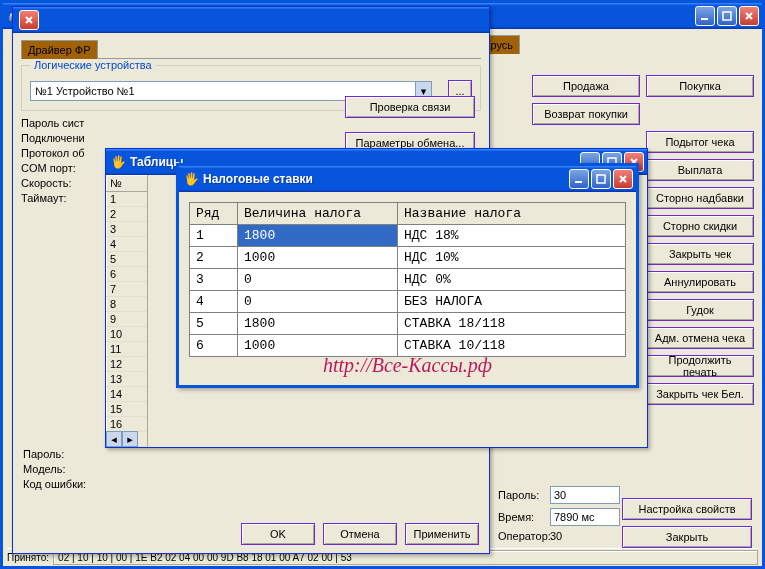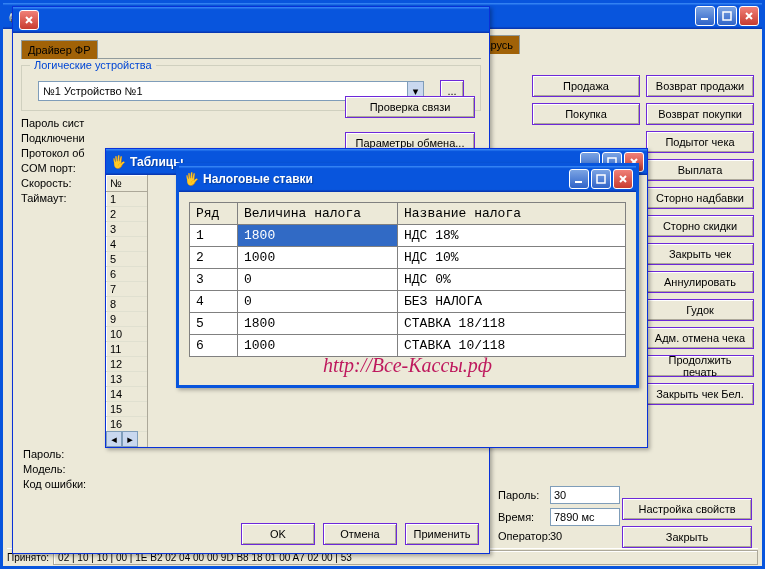--- a/index.html
+++ b/index.html
@@ -85,21 +85,21 @@
     border-bottom: none;
     background: #a16207;
     margin-right: 2px;
     position: relative;
     top: 1px;
   }
 
   .groupbox {
     border: 1px solid #d0d0bf;
     position: relative;
-    padding: 14px 16px 8px;
+    padding: 14px 8px 8px;
     margin-bottom: 6px;
   }
   .groupbox > .legend {
     position: absolute;
     top: -7px; left: 8px;
     background: #ece9d8;
     padding: 0 4px;
     color: #0046d5;
   }
 
@@ -252,21 +252,20 @@
           </svg>
         </div>
     </div>
   </div>
   <div class="body">
 
     <div class="tab" style="position:absolute;right:240px;top:6px;">Беларусь</div>
 
     <div class="rbtns">
       <div class="btn">Продажа</div>
-      <div class="btn">Возврат продажи</div>
       <div class="btn">Покупка</div>
       <div class="btn">Возврат покупки</div>
       <div class="btn single">Подытог чека</div>
       <div class="btn single">Выплата</div>
       <div class="btn single">Сторно надбавки</div>
       <div class="btn single">Сторно скидки</div>
       <div class="btn single">Закрыть чек</div>
       <div class="btn single">Аннулировать</div>
       <div class="btn single">Гудок</div>
       <div class="btn single">Адм. отмена чека</div>

